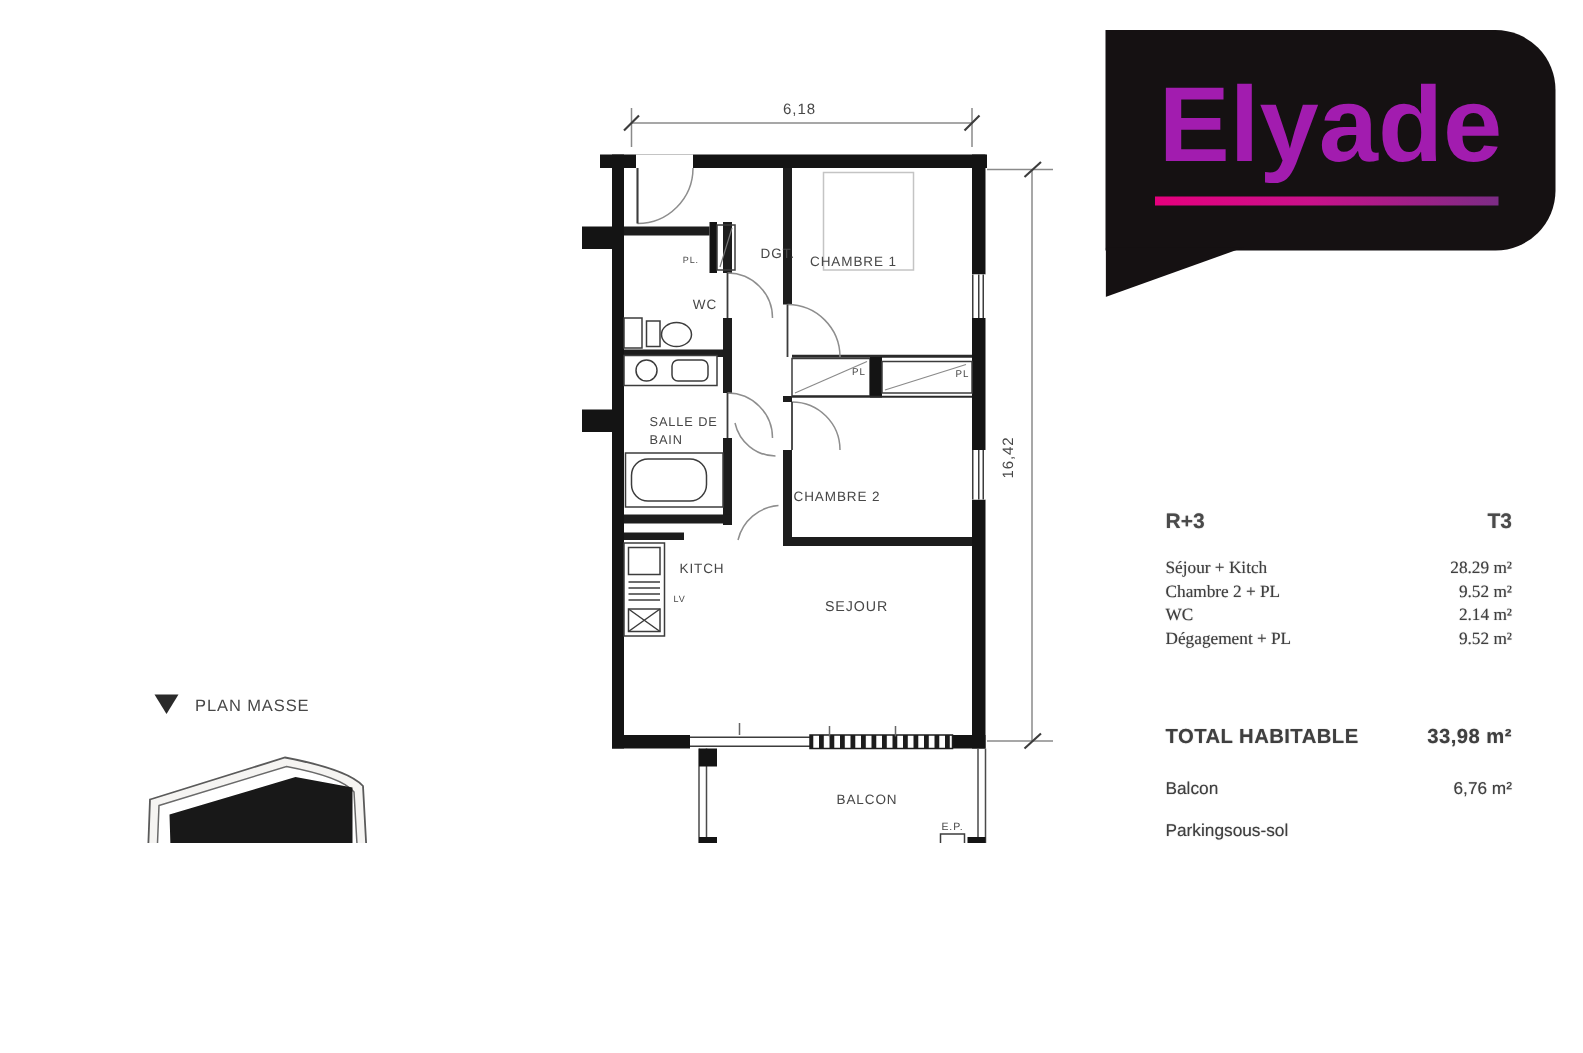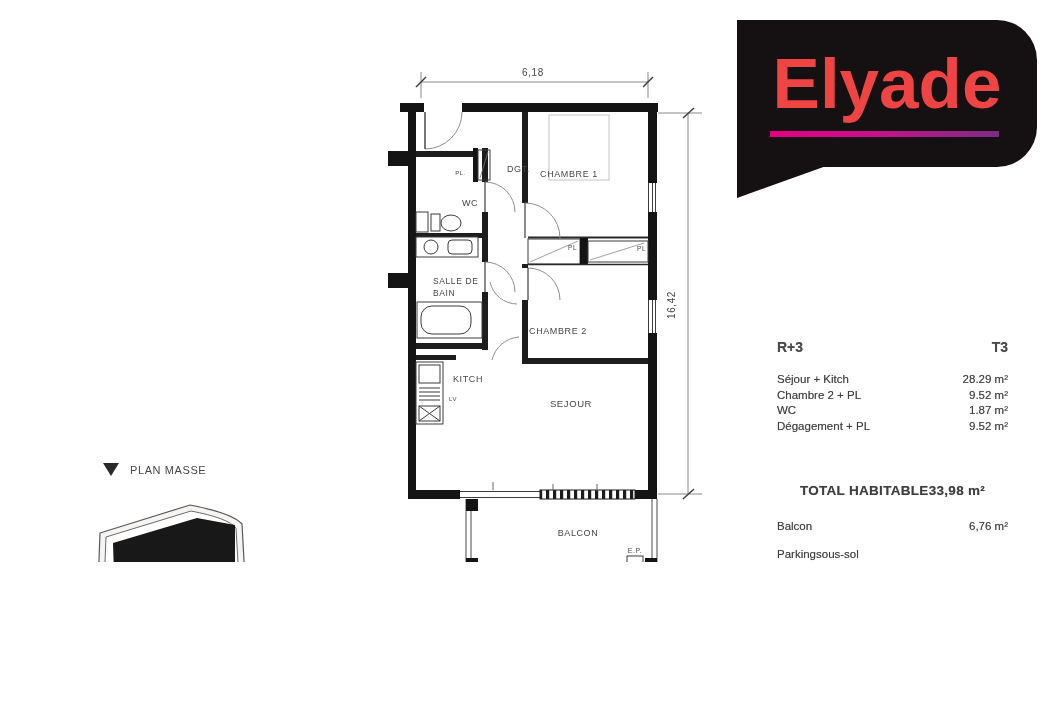--- a/index.html
+++ b/index.html
@@ -10,33 +10,33 @@
   .plan-svg { position:absolute; left:0; top:0; filter:blur(0.25px); }
   .plan-svg text { fill:#474747; letter-spacing:0.6px; }
 
   
   .logo-bubble { position:absolute; left:737px; top:20px; width:300px; height:147px;
                  background:#151112; border-radius:0 40px 40px 0; }
   .logo-tail { position:absolute; left:737px; top:165px; width:92px; height:33px;
                background:#151112; clip-path:polygon(0 0,100% 0,0 100%); }
   .logo-text { position:absolute; left:737px; top:22px; width:300px; height:122px;
                display:flex; align-items:center; justify-content:center;
-               color:#ef4444; font-size:71px; font-weight:bold; letter-spacing:0px; }
+               color:#a21caf; font-size:71px; font-weight:bold; letter-spacing:0px; }
   .logo-underline { position:absolute; left:770px; top:131px; width:229px; height:6px;
                     background:linear-gradient(90deg,#e5007d 0%,#c9118a 45%,#7c2c85 100%); }
 
   
   .sum { color:#3f3f3f; text-shadow:0 0 0.7px rgba(63,63,63,0.55); }
   .sum-header { position:absolute; left:777px; top:339px; width:231px; display:flex;
                 justify-content:space-between; font-size:14px; font-weight:bold; color:#4a4a4a; }
   .sum-rows { position:absolute; left:777px; top:372px; width:231px; font-size:11.5px;
-              line-height:15.6px; }
+              line-height:15.6px;font-family:Liberation Serif, serif; }
   .sum-row { display:flex; justify-content:space-between; }
   .sum-total { position:absolute; left:777px; top:483px; width:231px; display:flex;
-               justify-content:center; font-size:13.5px; font-weight:bold; letter-spacing:0.3px; }
+               justify-content:space-between; font-size:13.5px; font-weight:bold; letter-spacing:0.3px; }
   .sum-balcon { position:absolute; left:777px; top:520px; width:231px; display:flex;
                 justify-content:space-between; font-size:11.5px; }
   .sum-parking { position:absolute; left:777px; top:548px; width:231px; display:flex;
                  justify-content:flex-start; font-size:11.5px; }
 </style>
 </head>
 <body>
 
 <div class="stage">
 
@@ -251,21 +251,21 @@
     <div class="sum-row">
       <span>Séjour + Kitch</span>
       <span>28.29 m²</span>
     </div>
     <div class="sum-row">
       <span>Chambre 2 + PL</span>
       <span>9.52 m²</span>
     </div>
     <div class="sum-row">
       <span>WC</span>
-      <span>1.87 m²</span>
+      <span>2.14 m²</span>
     </div>
     <div class="sum-row">
       <span>Dégagement + PL</span>
       <span>9.52 m²</span>
     </div>
   </div>
 
   <div class="sum sum-total">
     <span>TOTAL HABITABLE</span>
     <span>33,98 m²</span>

